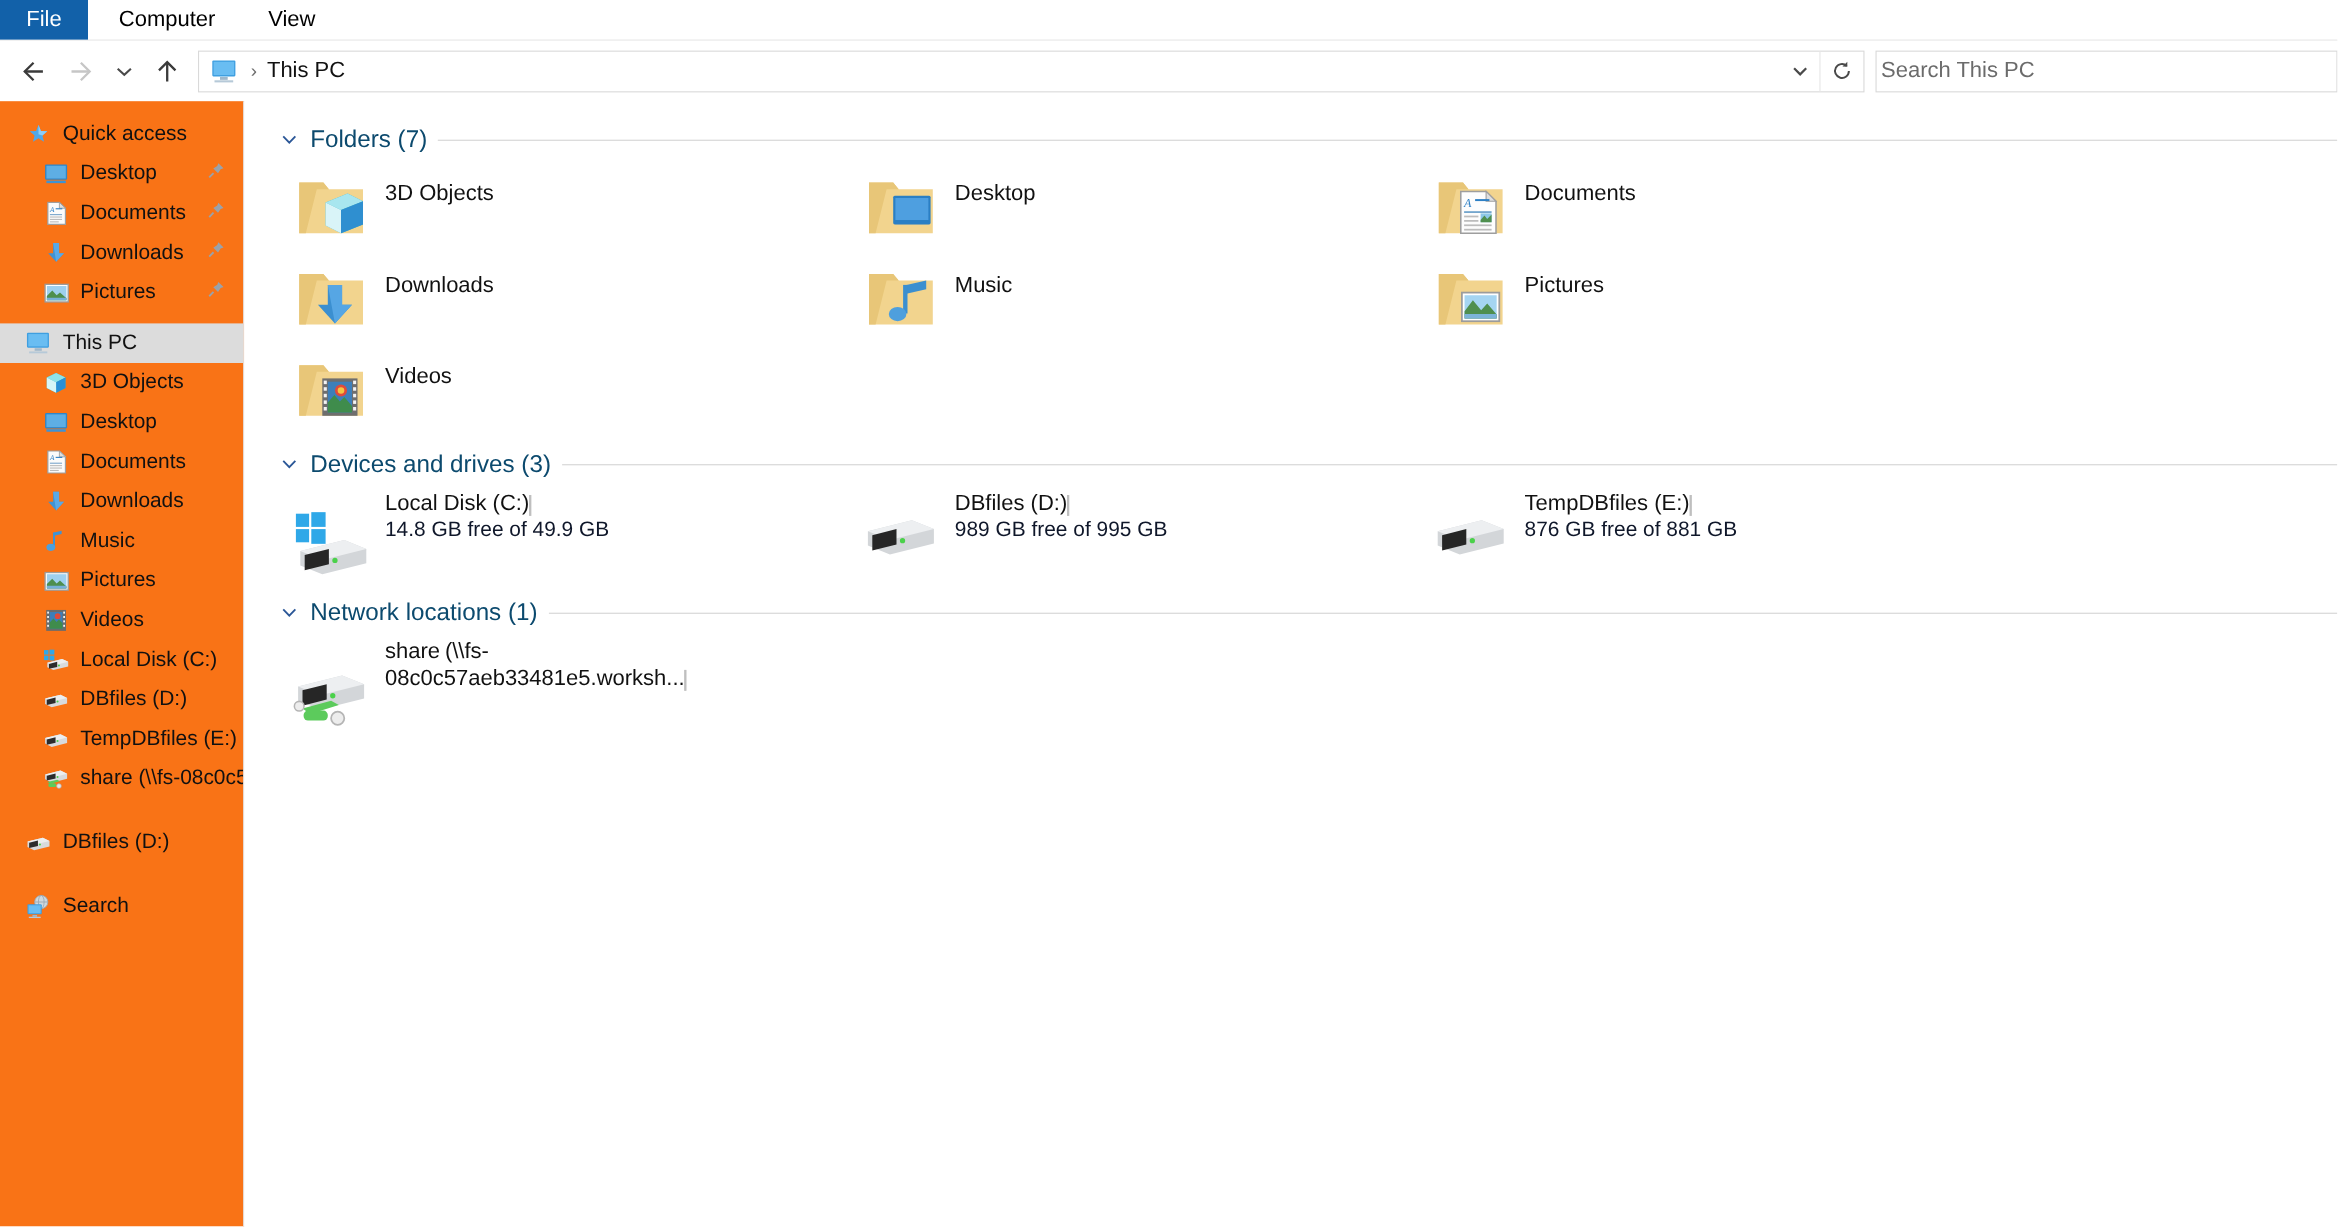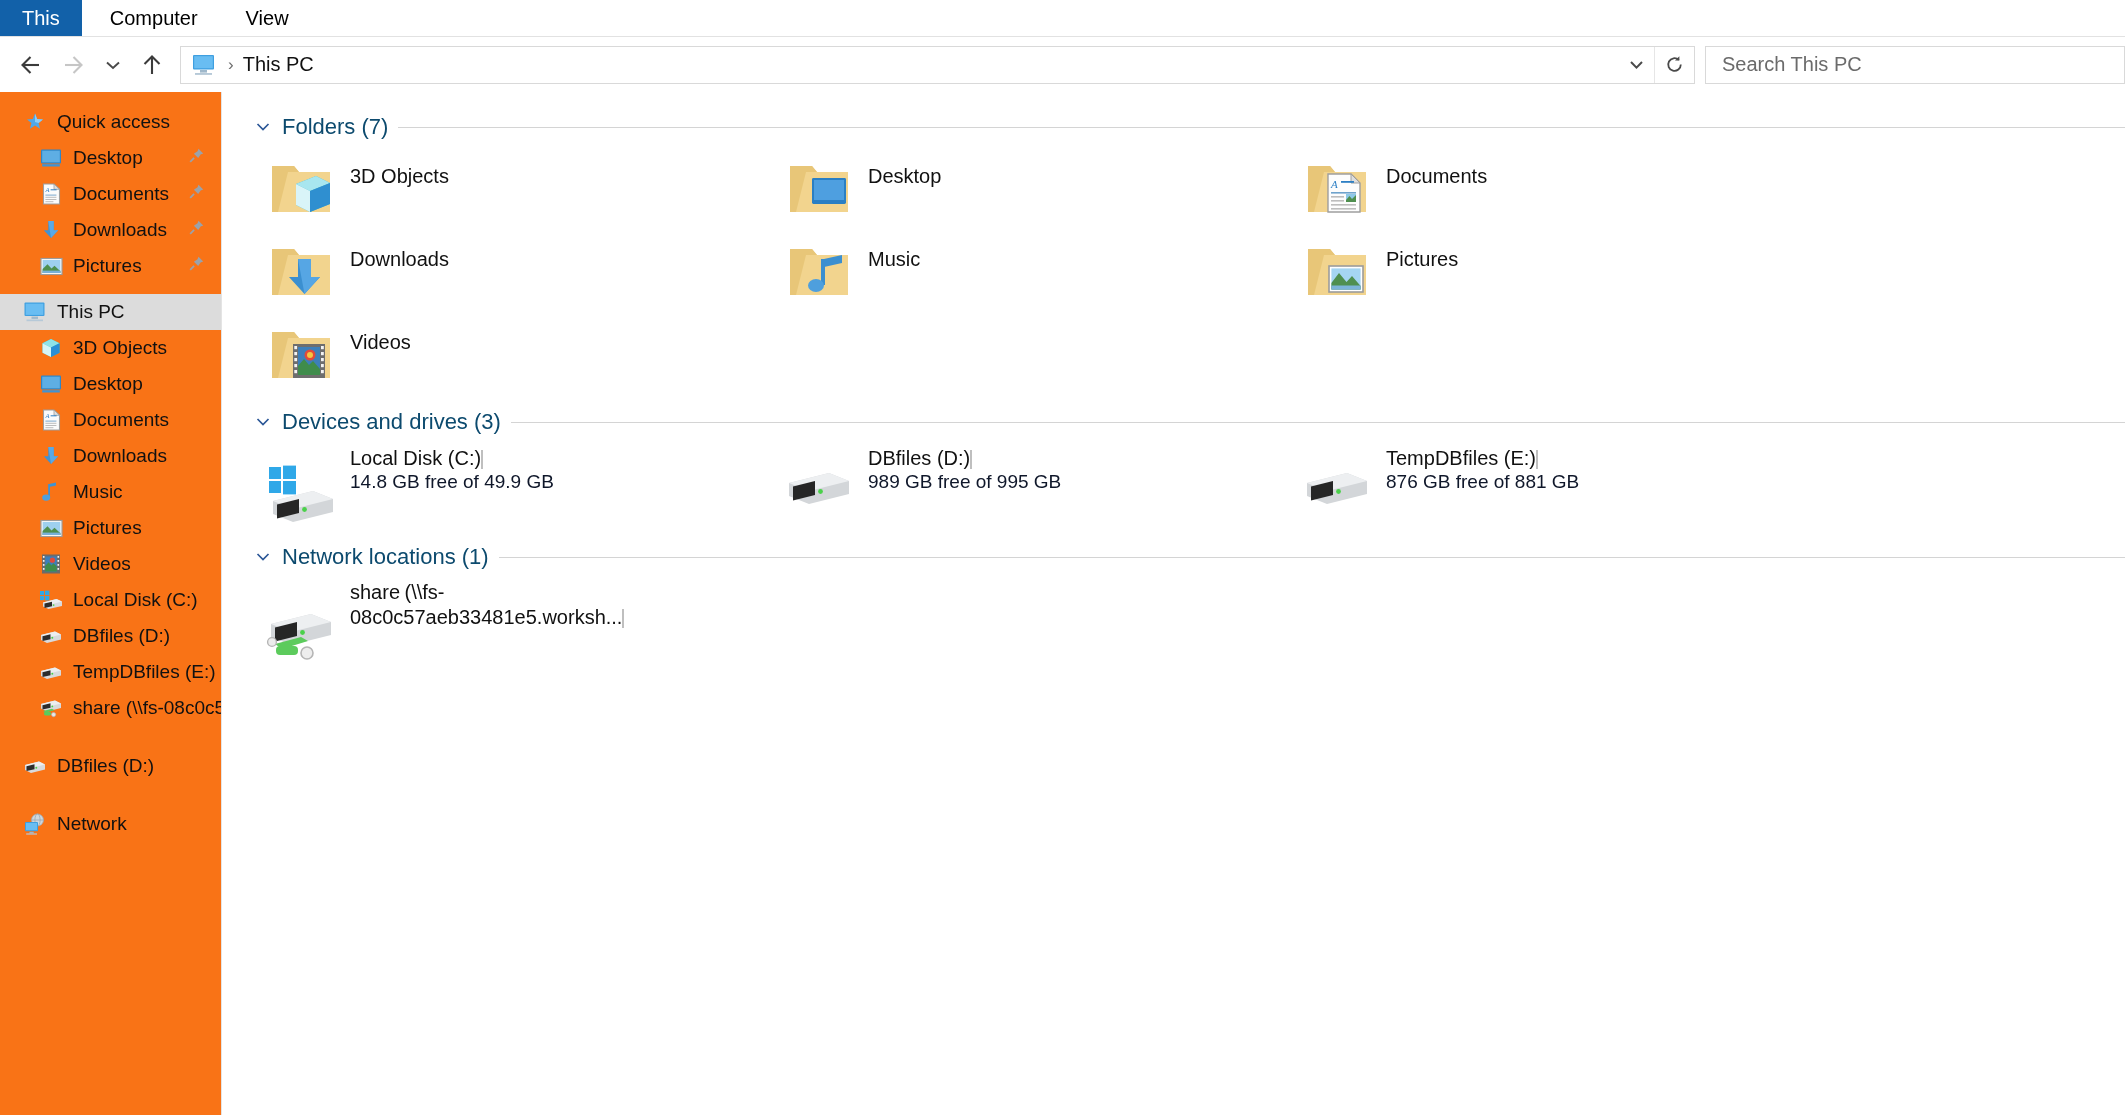--- a/index.html
+++ b/index.html
@@ -75,21 +75,21 @@
   .crumb-refresh {
     width: 40px; height: 36px; display:flex; align-items:center; justify-content:center;
     border-left: 1px solid #e6e6e6;
   }
   .searchbox {
     width: 420px; height: 38px;
     border: 1px solid #d9d9d9;
     background: #ffffff;
     margin-left: 10px;
     display: flex; align-items: center;
-    padding-left: 16px;
+    padding-left: 4px;
     flex: 0 0 auto;
   }
   .searchbox input {
     border: 0; outline: 0; width: 100%;
     font-family: "Liberation Sans", sans-serif;
     font-size: 20px; color: #6b6b6b; background: transparent;
   }
   .searchbox input::placeholder { color: #6b6b6b; opacity: 1; }
 
   
@@ -219,21 +219,21 @@
     font-size: 19px; color: #0f172a; margin-top: 6px; white-space: nowrap;
   }
   .net-tile { height: 118px; }
   .net-tile .dicon { padding-top: 30px; }
 </style>
 </head>
 <body>
 
 <div class="ribbon">
   <div class="tab file">
-    <span>This</span>
+    <span>File</span>
   </div>
   <div class="tab computer">
     <span>Computer</span>
   </div>
   <div class="tab view">
     <span>View</span>
   </div>
 </div>
 
 <div class="addrbar">
@@ -569,21 +569,21 @@
           <circle cx="14.5" cy="7" r="6" fill="#cfd8de"></circle>
           <circle cx="14.5" cy="7" r="6" fill="none" stroke="#9aa8b4" stroke-width="0.8"></circle>
           <ellipse cx="14.5" cy="7" rx="2.6" ry="6" fill="none" stroke="#9aa8b4" stroke-width="0.8"></ellipse>
           <line x1="8.5" y1="7" x2="20.5" y2="7" stroke="#9aa8b4" stroke-width="0.8"></line>
           <rect x="2" y="9" width="13" height="9.2" rx="1" fill="#3f9fe0"></rect>
           <rect x="3" y="10" width="11" height="7.2" fill="#69bdf2"></rect>
           <rect x="6.5" y="18.8" width="4.2" height="1.6" fill="#9fb8cb"></rect>
           <rect x="3.2" y="20.4" width="10.8" height="1.2" fill="#b6c9d8"></rect>
         </svg>
       </span>
-      <span class="nlabel">Network</span>
+      <span class="nlabel">Search</span>
     </div>
   </div>
 
   <div class="content">
 
     <div class="group-header">
       <span class="group-chevron">
         <svg width="16" height="16" viewBox="0 0 16 16">
           <path d="M2.5 5 L8 10.6 L13.5 5" fill="none" stroke="#2b5797" stroke-width="1.7"></path>
         </svg>

